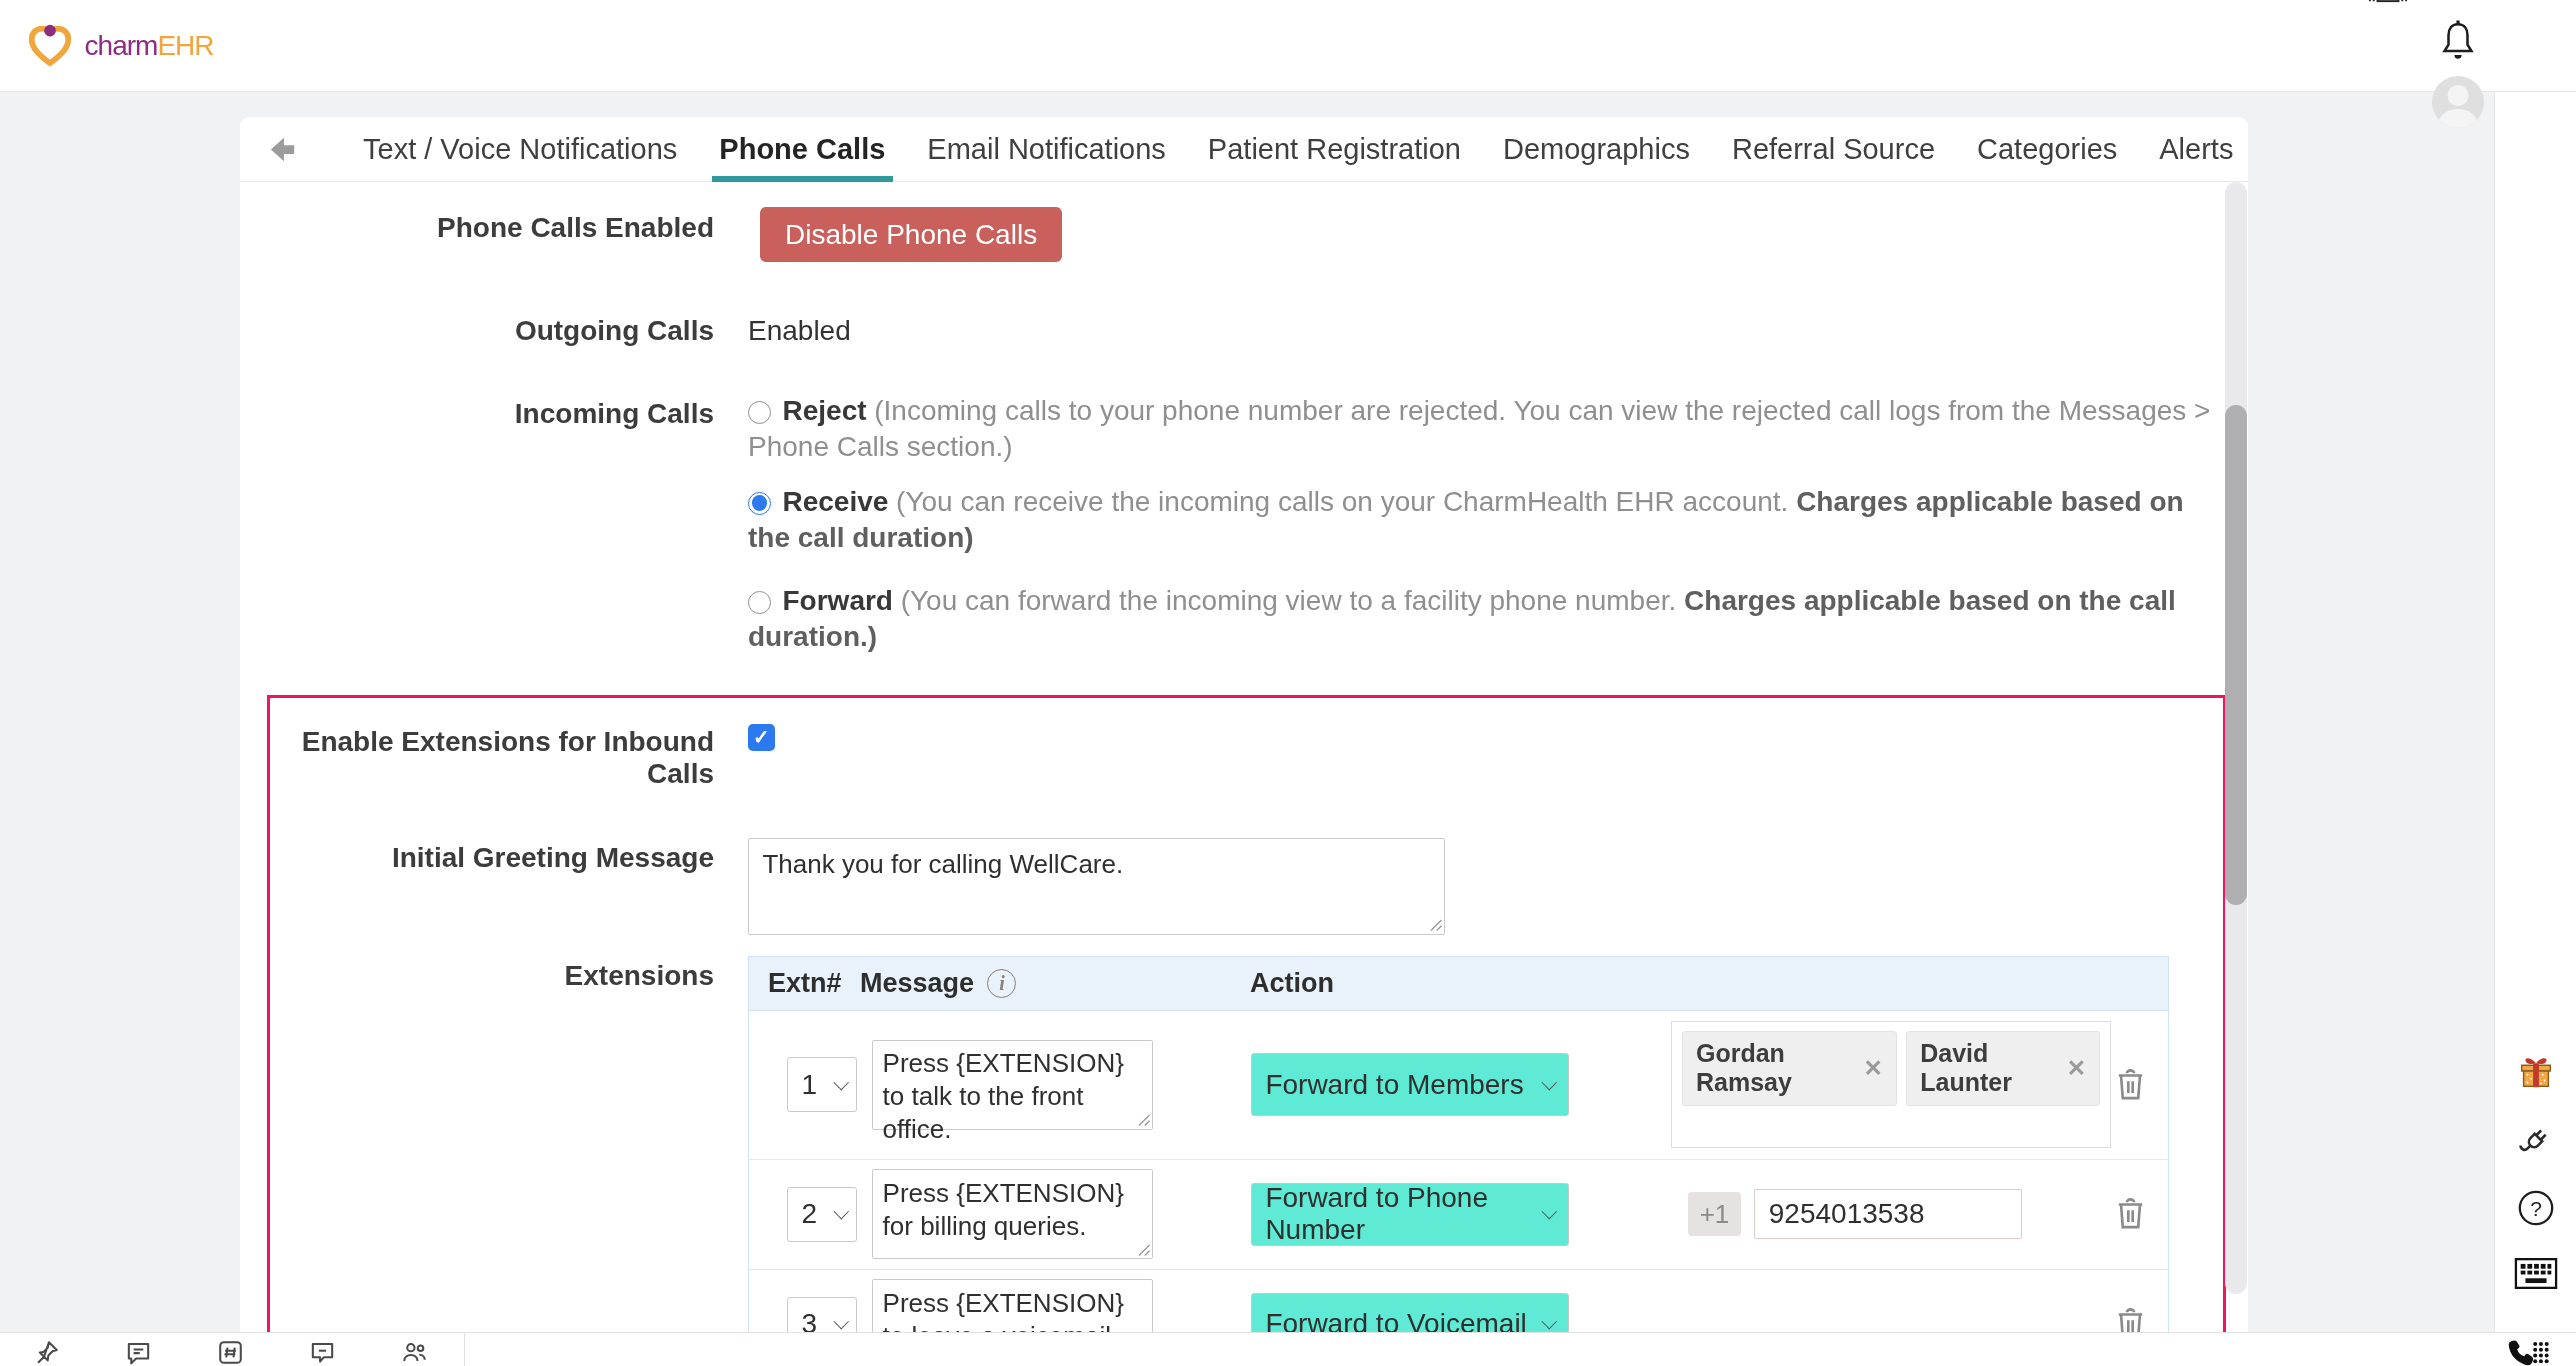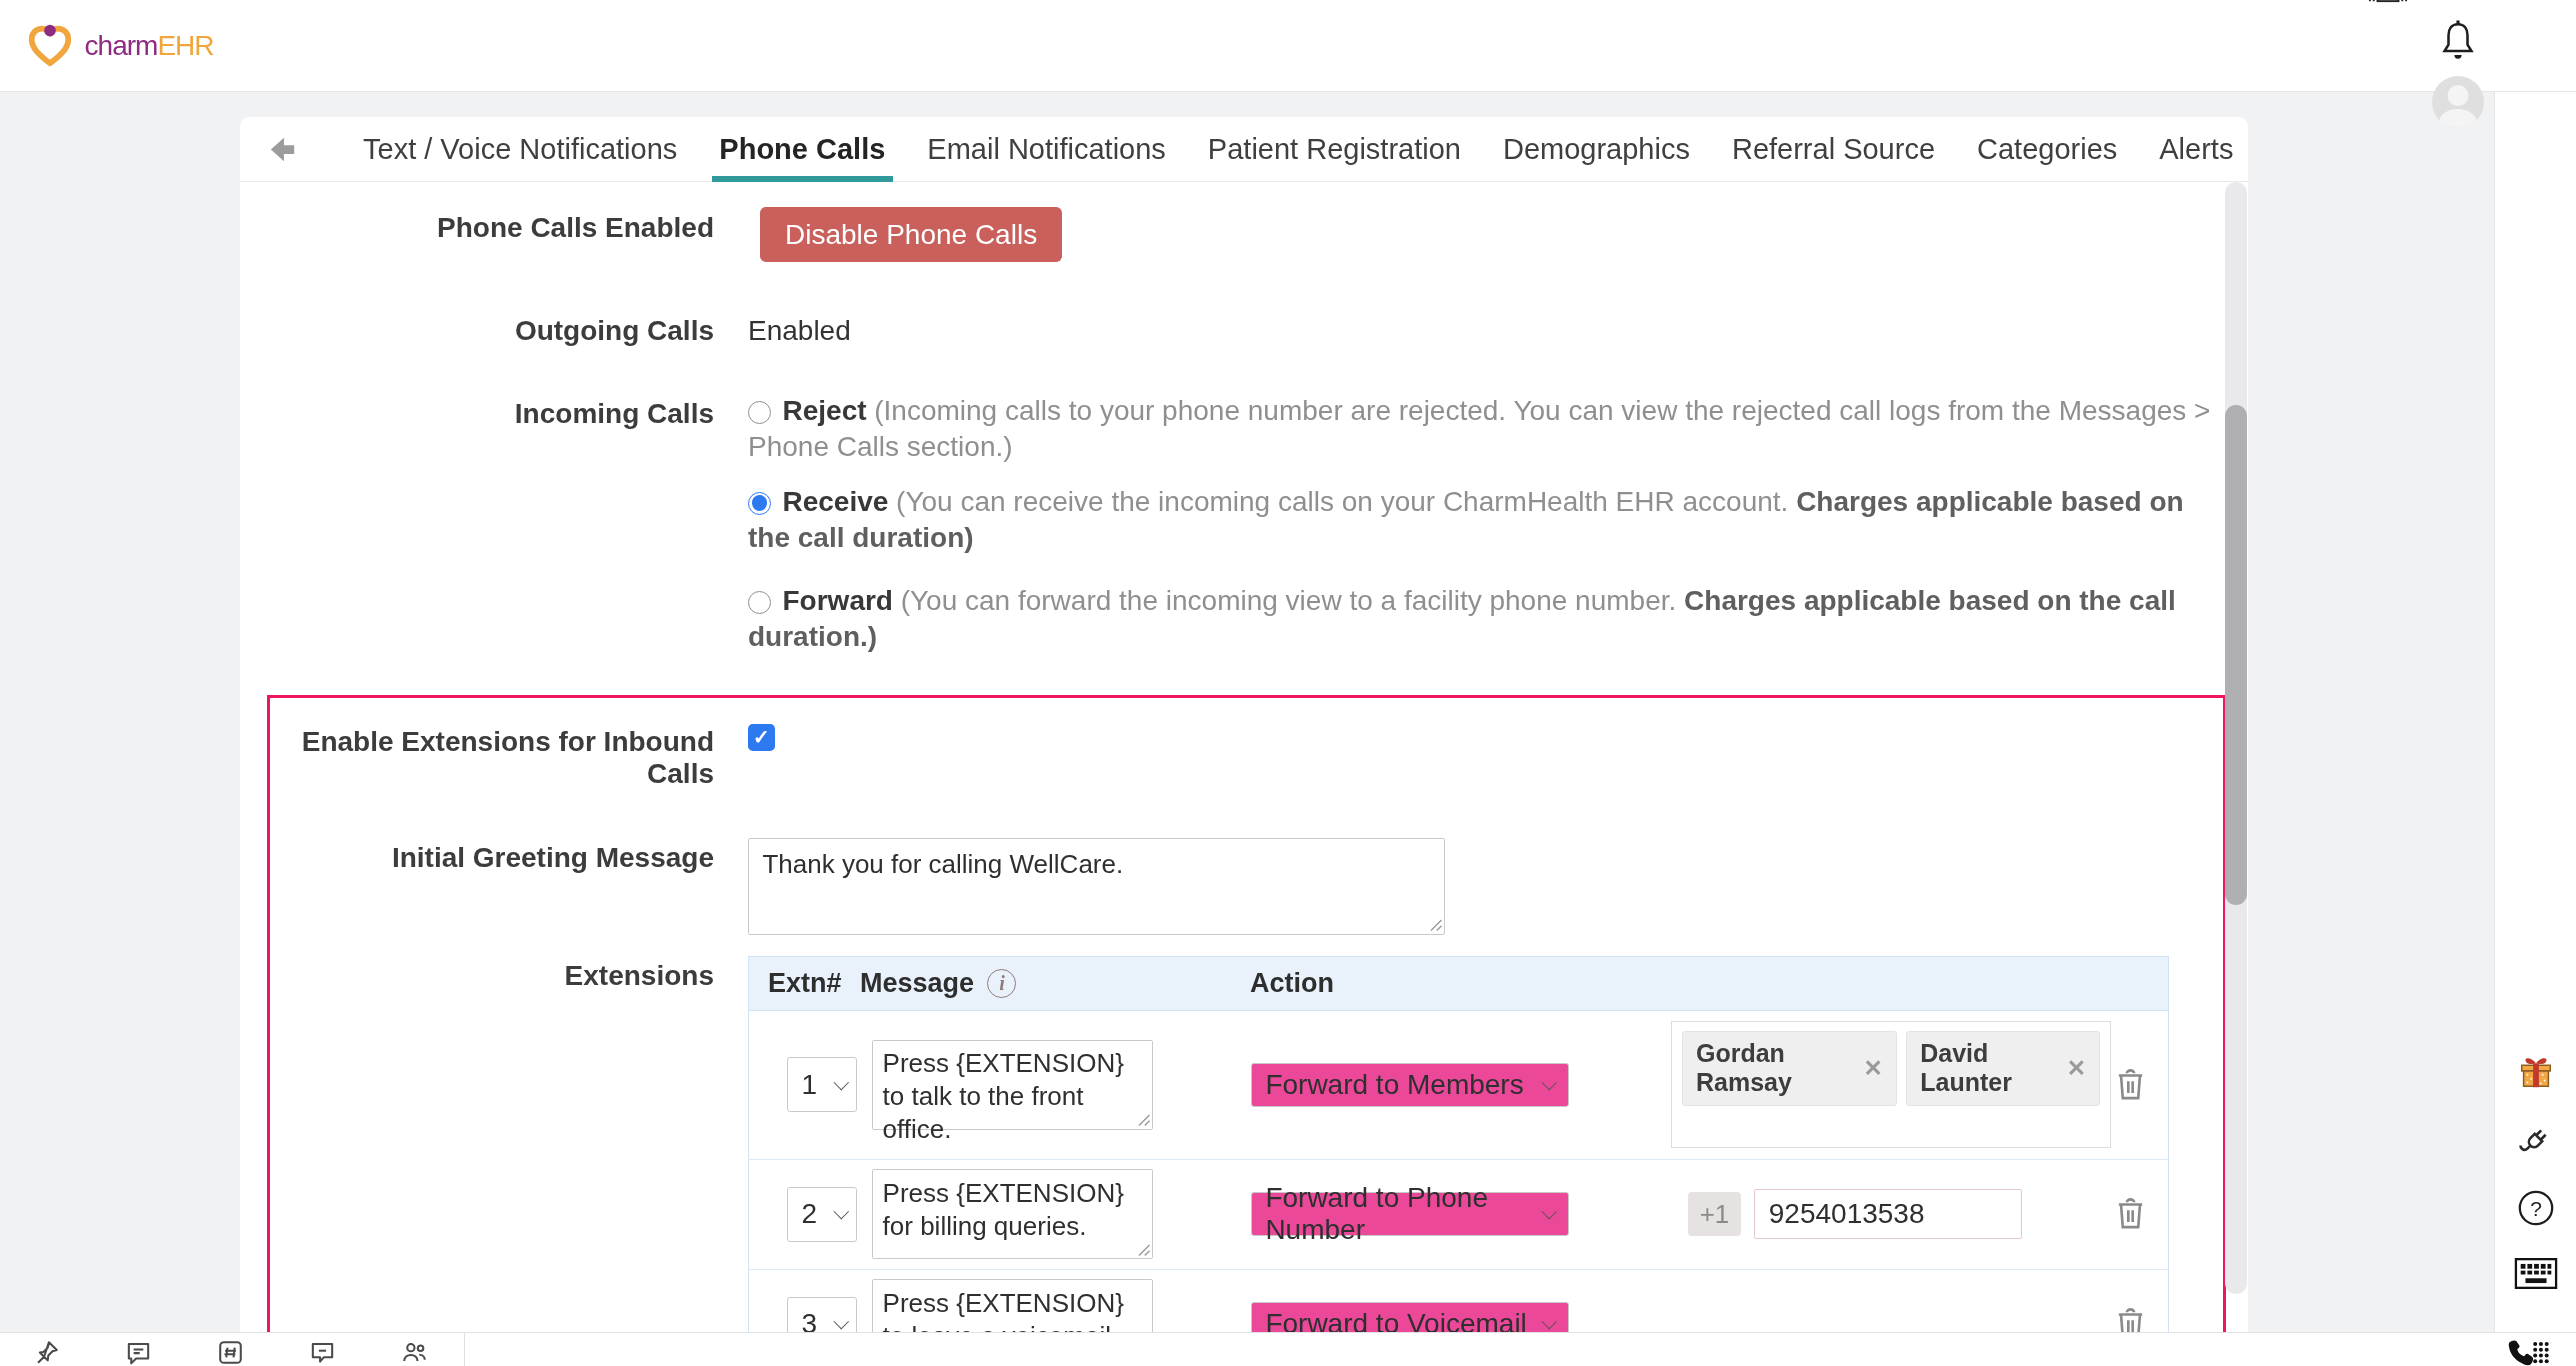--- a/index.html
+++ b/index.html
@@ -82,21 +82,21 @@
   .ext-row + .ext-row { border-top:1px solid #DCEAF8; }
   .cell-extn { width:123px; padding-left:38px; flex-shrink:0; }
   .cell-msg { width:379px; flex-shrink:0; }
   .cell-action { width:379px; flex-shrink:0; }
 
   .mini-select { width:70px; height:55px; border:1px solid #C9C9C9; border-radius:2.9px; background:#fff;
     display:flex; align-items:center; justify-content:space-between; padding:0 9.6px 0 13.4px;
     font-size:28px; color:#2F2F2F; cursor:pointer; }
   .msg-box { position:relative; width:281px; height:90px; border:1px solid #C9C9C9; border-radius:1.9px;
     background:#fff; padding:6.7px 9.6px; font-size:26px; line-height:33px; color:#2F2F2F; }
-  .action-select { width:318px; height:44px; border:1px solid #C9C9C9; border-radius:2.9px; background:#ec4899;
+  .action-select { width:318px; height:63px; border:1px solid #C9C9C9; border-radius:2.9px; background:#5eead4;
     display:flex; align-items:center; justify-content:space-between; padding:0 13.4px 0 13.4px;
     font-size:28px; color:#2F2F2F; cursor:pointer; }
   .chev { width:10.5px; height:10.5px; border-right:1.9px solid #555; border-bottom:1.9px solid #555;
     transform:rotate(45deg); margin-top:-5.7px; flex-shrink:0; }
 
   .chips-box { width:463px; height:127px; border:1px solid #DDD; margin-left:41px; padding:8.6px 9.6px;
     display:flex; flex-direction:row; align-items:flex-start; gap:8.6px; overflow:hidden; }
   .chip { display:inline-flex; align-items:center; gap:11.5px; background:#EFEFEF; border:1px solid #E3E3E3;
     border-radius:2.9px; padding:7.7px 13.4px; font-size:25px; font-weight:600; color:#3D3D3D; }
   .chip-x { color:#9A9A9A; font-size:23px; cursor:pointer; line-height:1; }

